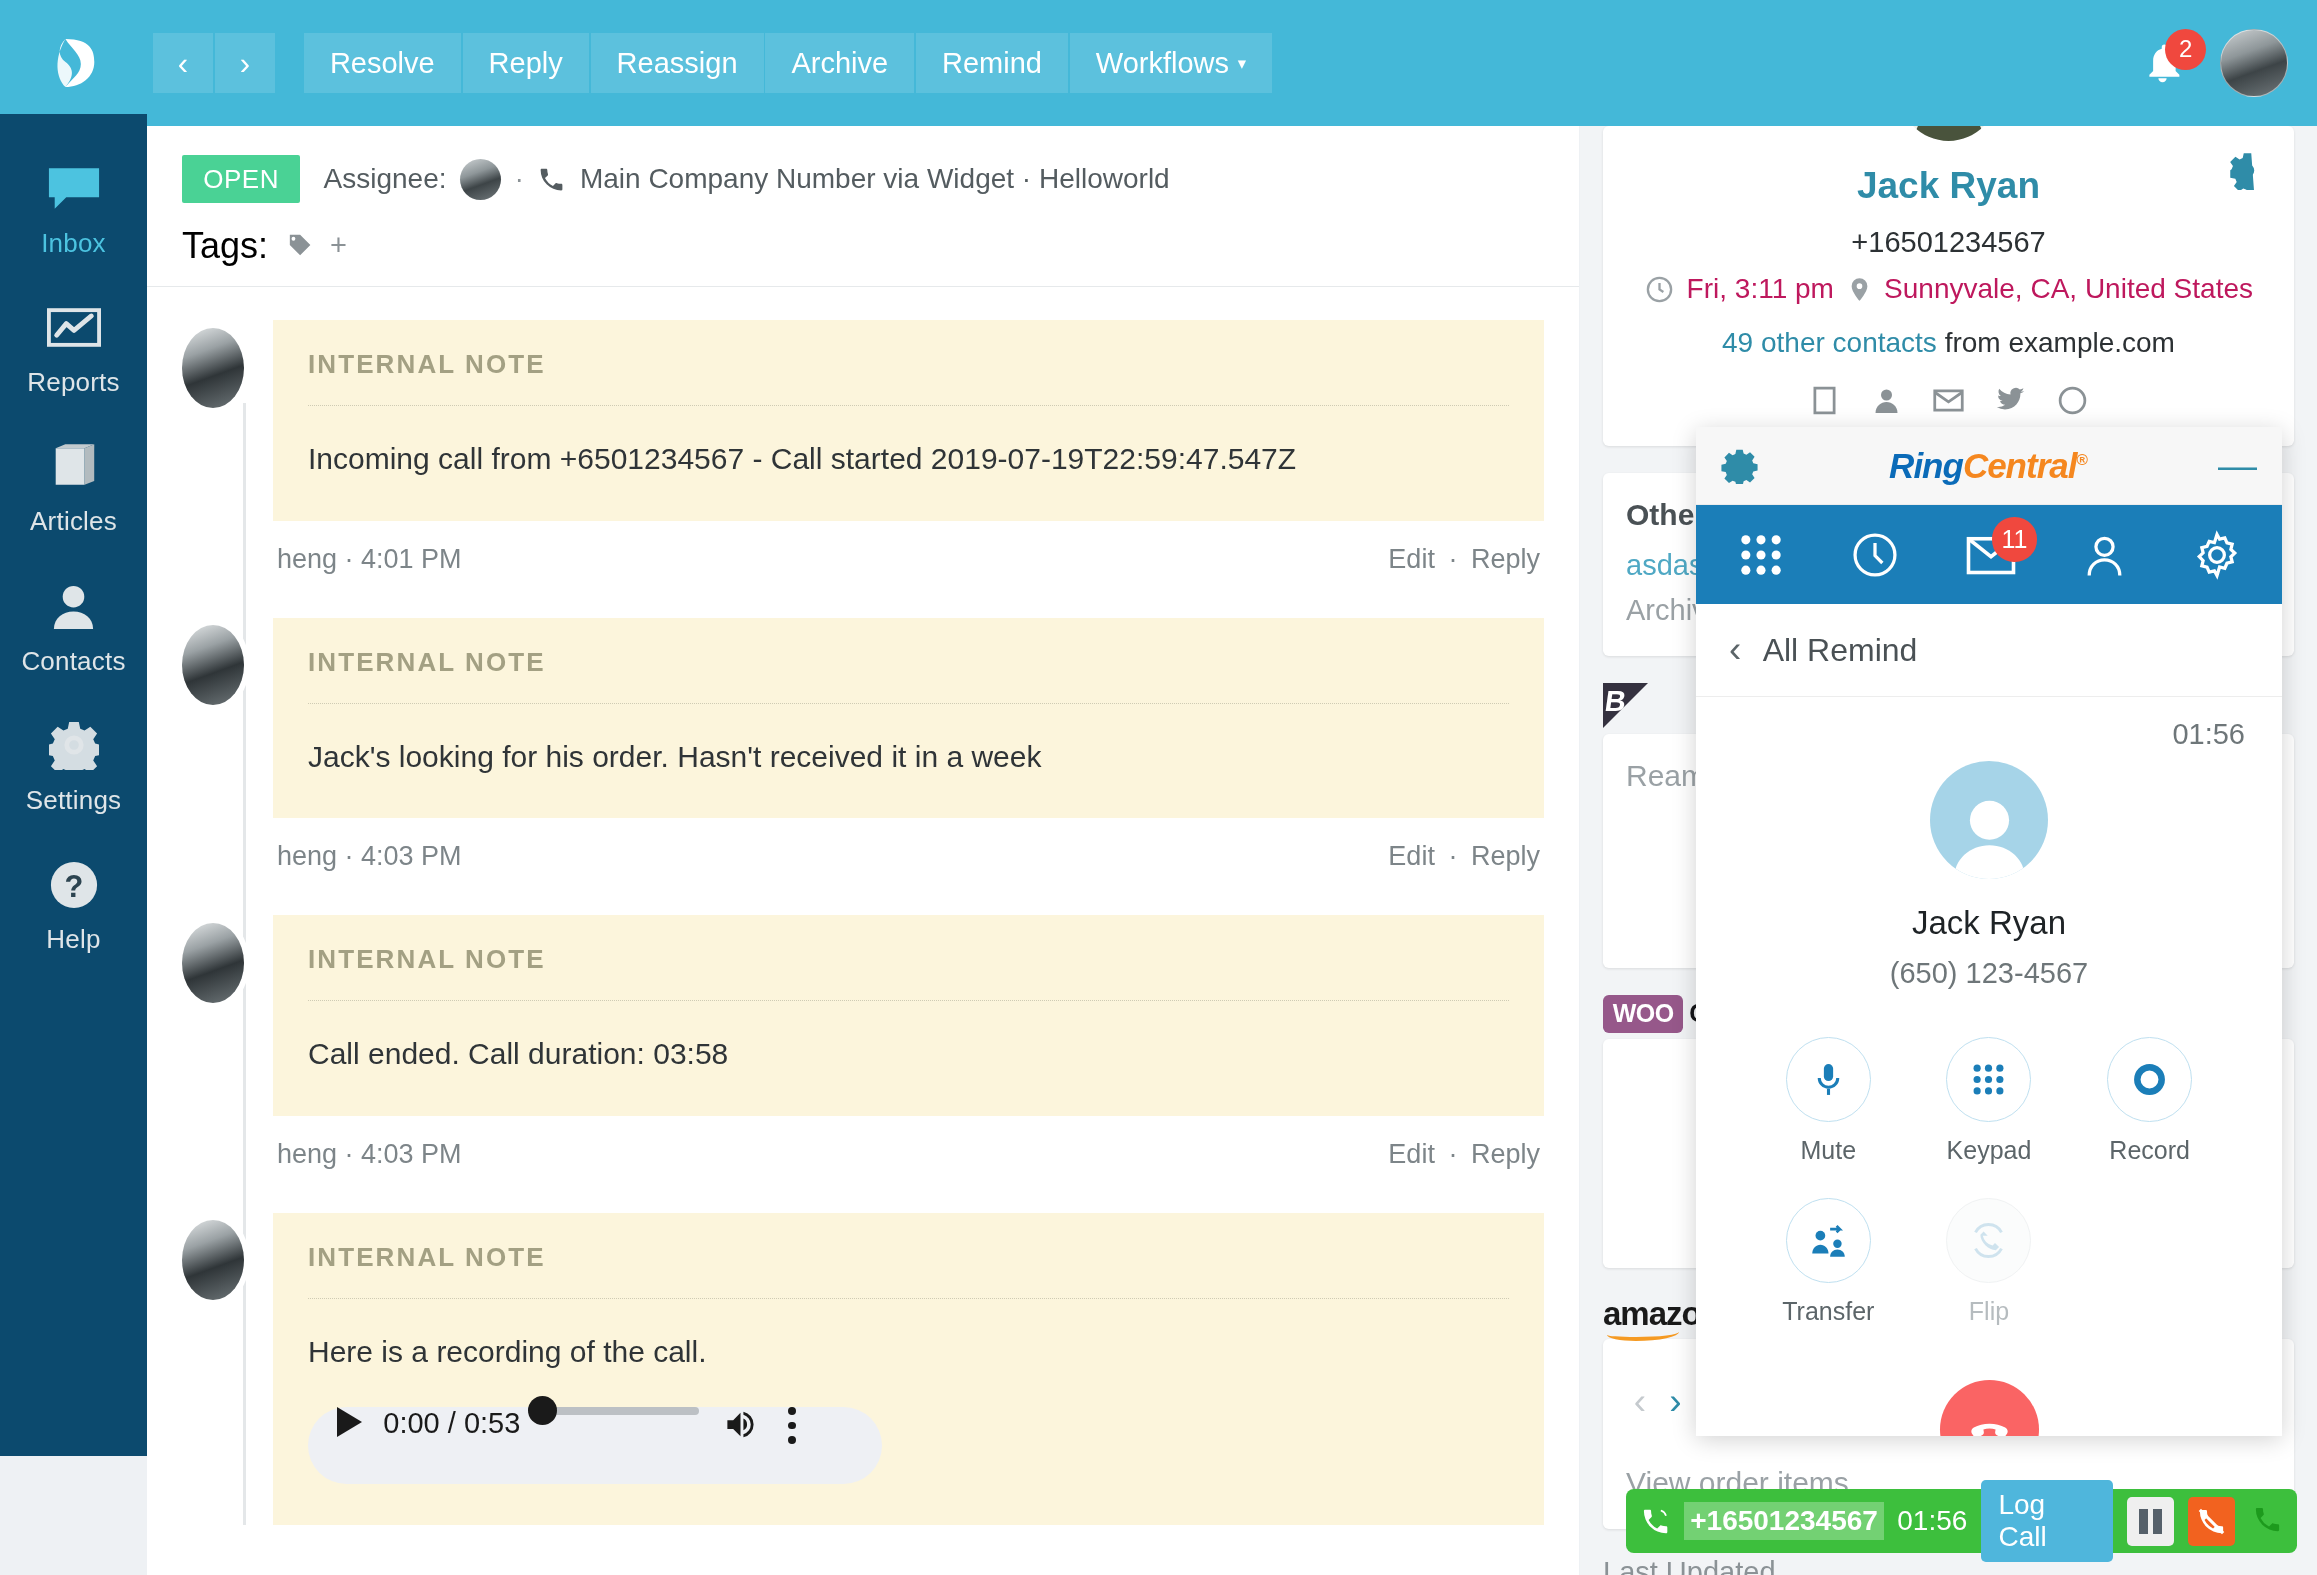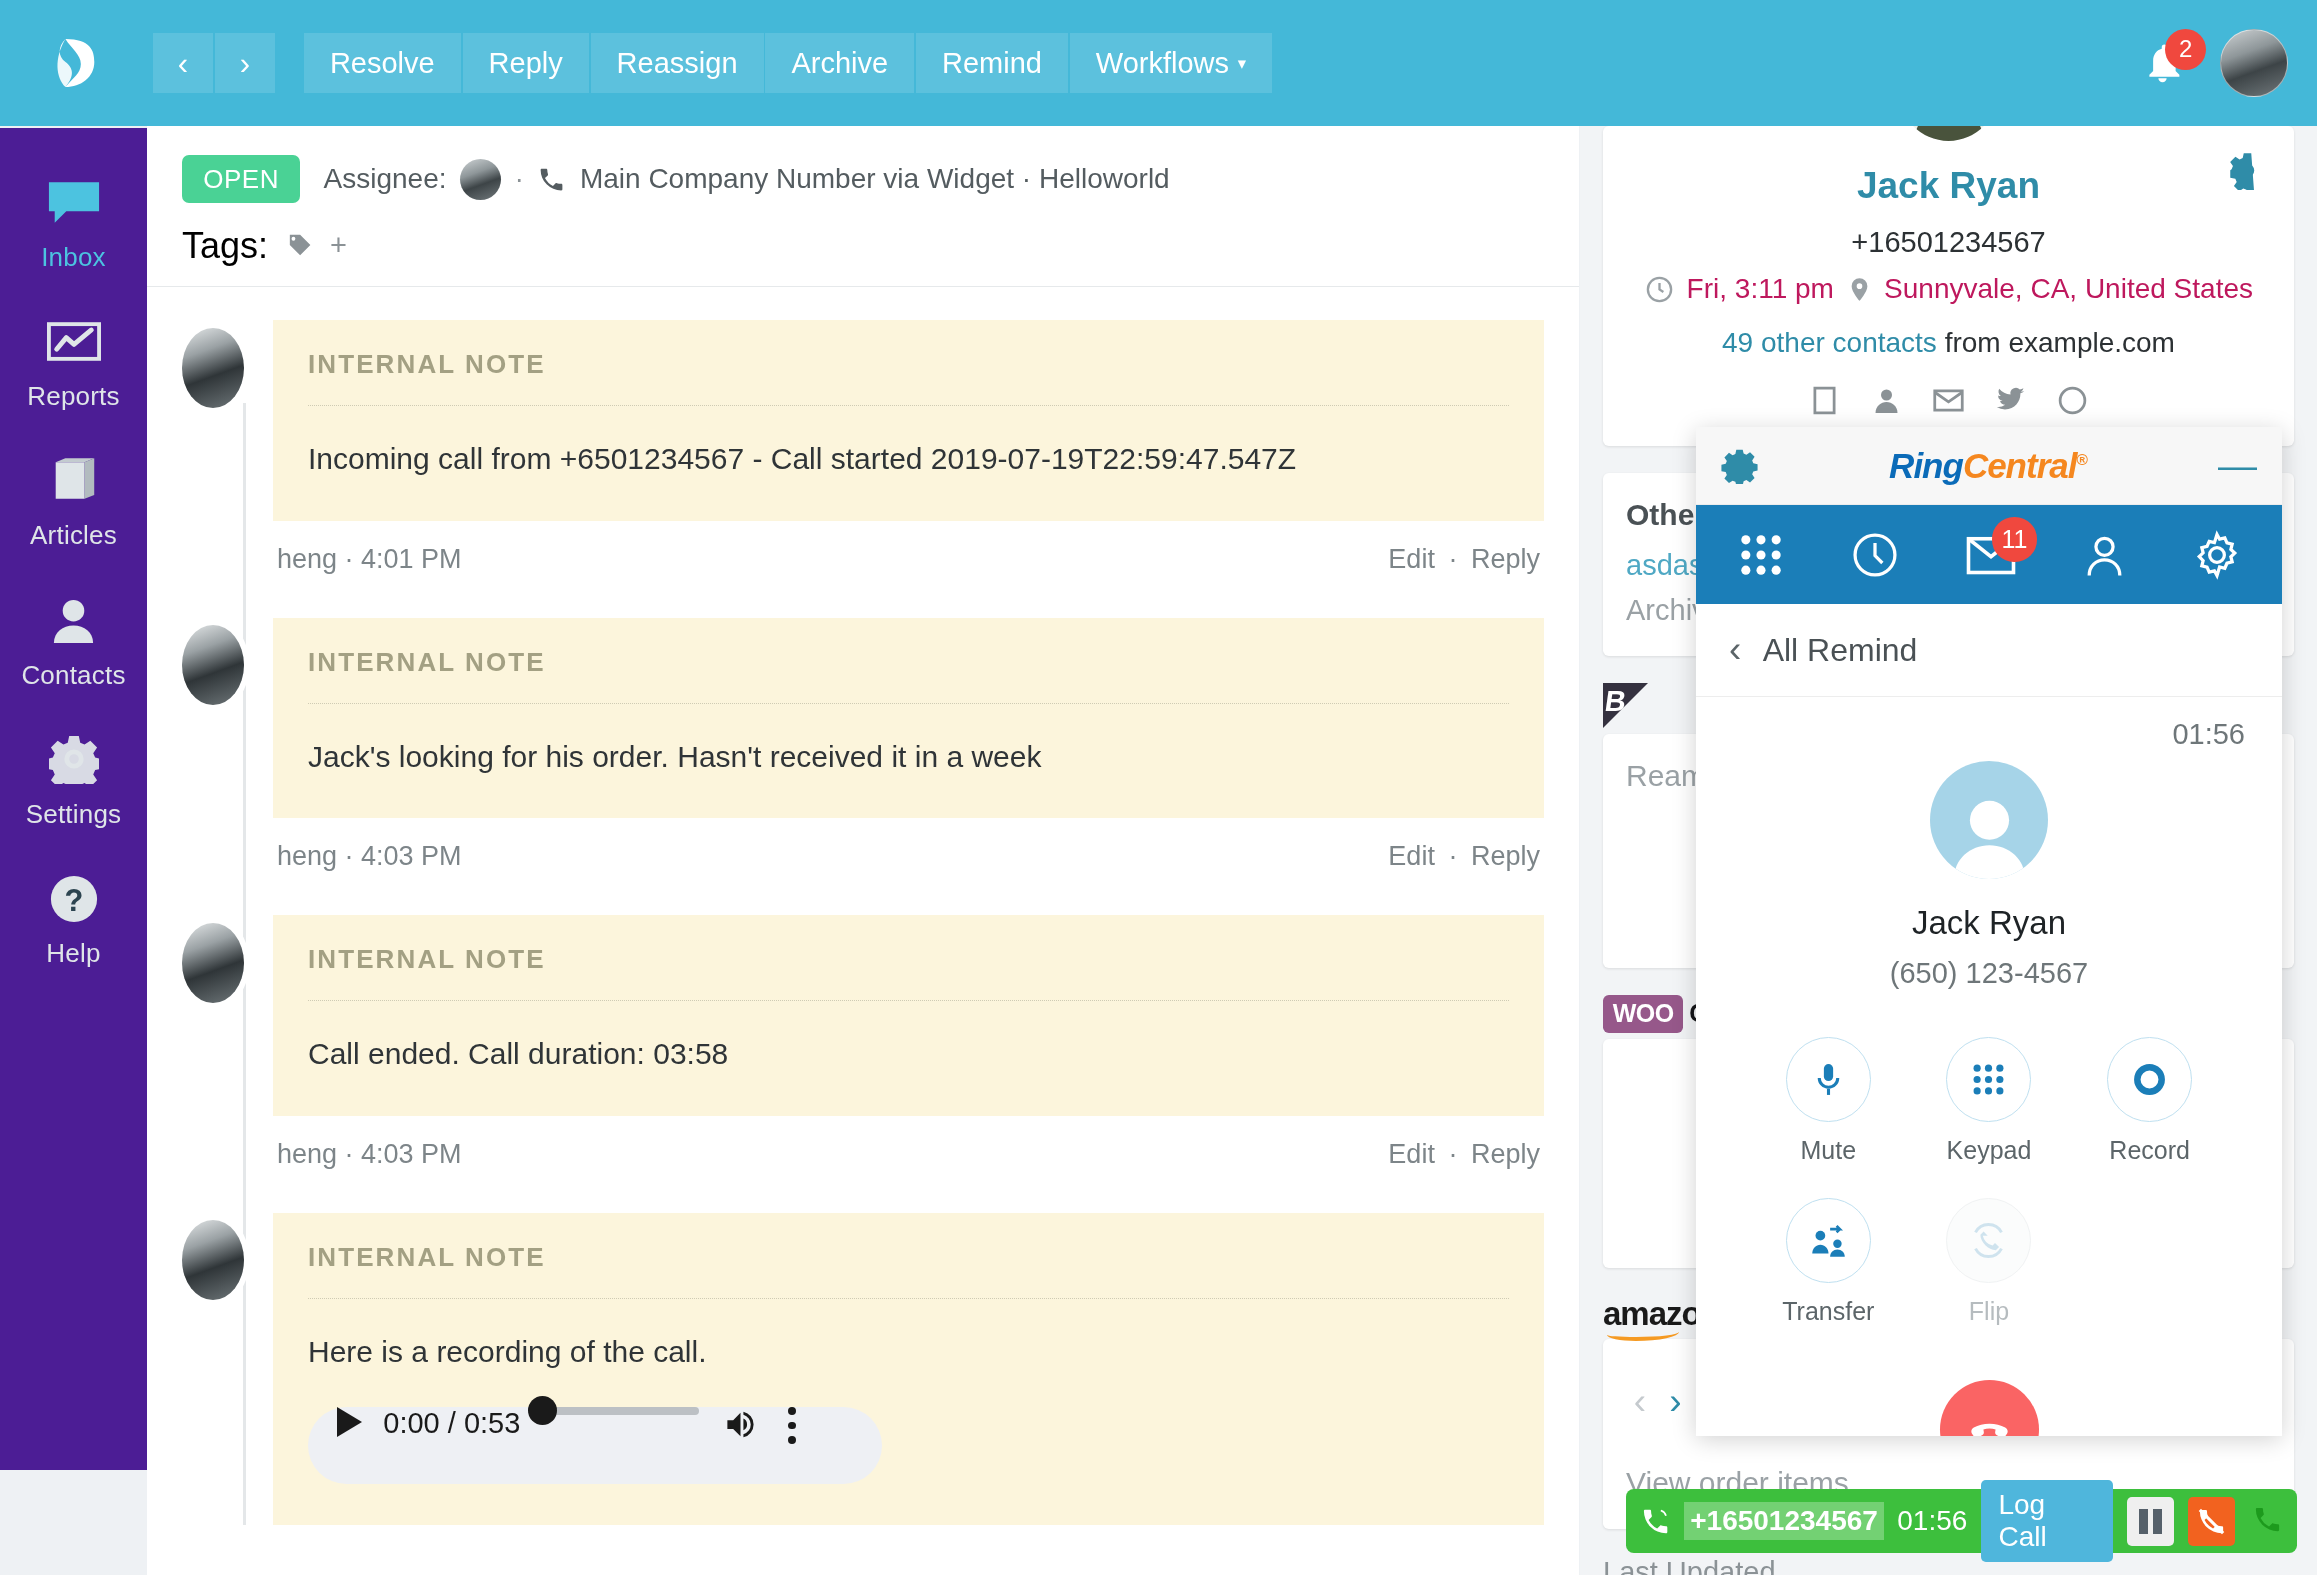--- a/index.html
+++ b/index.html
@@ -43,22 +43,22 @@
     display: flex; align-items: center; justify-content: center; font-weight: 500;
   }
   .avatar-sm {
     width: 68px; height: 68px; border-radius: 50%; overflow: hidden;
     border: 1.9px solid rgba(255,255,255,.5); cursor: pointer;
     background: linear-gradient(160deg,#cfd4d6 0%, #8e9699 35%, #3d4447 60%, #71797c 100%);
   }
 
   
   .sidebar {
-    position: absolute; top: 128px; left: 0; width: 147px; height: 1342px;
-    background: #4c1d95; padding-top: 25px;
+    position: absolute; top: 114px; left: 0; width: 147px; height: 1342px;
+    background: #0c4a6e; padding-top: 25px;
   }
   .side-item {
     width: 147px; padding: 21.3px 0 19.4px; text-align: center; cursor: pointer;
     color: #dfe5e8;
   }
   .side-item .si-icon {
     height: 56px; display: flex; align-items: center; justify-content: center;
     margin-bottom: 11.6px;
   }
   .side-item .si-label { font-size: 26px; letter-spacing: 0.2px; }
@@ -66,21 +66,21 @@
 
   
   .center {
     position: absolute; top: 126px; left: 147px; width: 1432px; height: 1450px;
     background: #fff; overflow: hidden;
   }
   .conv-head { padding: 29px 35px 19.4px 35px; border-bottom: 1px solid #e6e9eb; }
   .conv-line1 { display: flex; align-items: center; gap: 13.6px; }
   .pill-open {
     background: #4ad295; color: #fff; font-size: 26px; padding: 8.7px 21.3px;
-    border-radius: 7px; letter-spacing: 0.5px; cursor: pointer;
+    border-radius: 2px; letter-spacing: 0.5px; cursor: pointer;
   }
   .assignee-label { font-size: 28px; color: #545c60; margin-left: 9.7px; }
   .avatar-xs {
     width: 41px; height: 41px; border-radius: 50%; flex: 0 0 41px;
     background: linear-gradient(160deg,#cfd4d6 0%, #8e9699 35%, #3d4447 60%, #71797c 100%);
   }
   .dot-sep { color: #8b9296; font-size: 27px; }
   .chan-text { font-size: 28px; color: #545c60; }
   .tags-row { display: flex; align-items: center; gap: 15.5px; margin-top: 21.3px; }
   .tags-label { font-size: 36px; color: #000000; }

